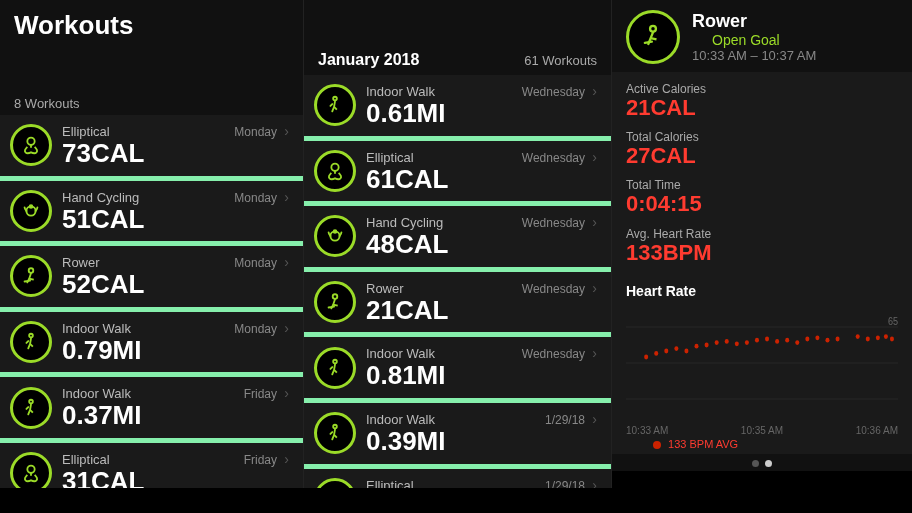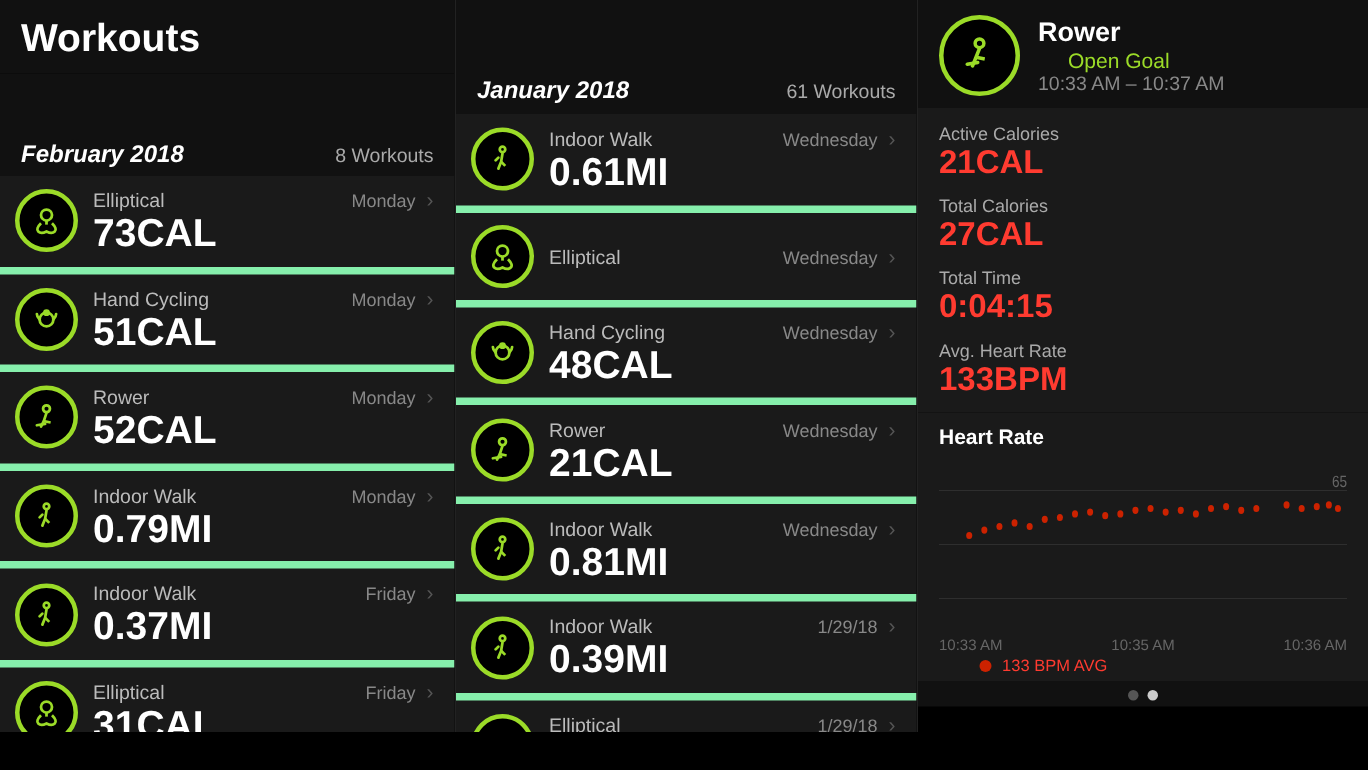--- a/index.html
+++ b/index.html
@@ -37,21 +37,20 @@
       display: flex;
       justify-content: space-between;
       align-items: baseline;
       padding: 8px 14px 4px;
       background: #111;
     }
     .section-title {
       font-size: 16px;
       font-weight: 600;
       color: #fff;
-      font-style: italic;
     }
     .section-count {
       font-size: 13px;
       color: #aaa;
       margin-top: 39px;
     }
 
     
     .workout-list {
       background: #1a1a1a;
@@ -222,21 +221,20 @@
     }
   </style>
 </head>
 <body>
 
 <div class="panel panel-left">
   <div class="panel-header">
     <h1>Workouts</h1>
   </div>
   <div class="section-header">
-    <span class="section-title">February 2018</span>
     <span class="section-count">8 Workouts</span>
   </div>
   <div class="workout-list">
 
     <div class="workout-item">
       <div class="workout-icon">
         <svg viewBox="0 0 24 24" fill="none" stroke="#9bdb28" stroke-width="2">
           <ellipse cx="12" cy="8" rx="4" ry="4"></ellipse>
           <path d="M8 14 Q4 18 6 20 Q8 22 12 20 Q16 22 18 20 Q20 18 16 14"></path>
           <line x1="12" y1="12" x2="12" y2="15"></line>
@@ -392,20 +390,21 @@
           <ellipse cx="12" cy="8" rx="4" ry="4"></ellipse>
           <path d="M8 14 Q4 18 6 20 Q8 22 12 20 Q16 22 18 20 Q20 18 16 14"></path>
           <line x1="12" y1="12" x2="12" y2="15"></line>
         </svg>
       </div>
       <div class="workout-info">
         <div class="workout-name-row">
           <span class="workout-name">Elliptical</span>
           <span class="workout-day">Wednesday <span class="workout-chevron">›</span></span>
         </div>
+        <div class="workout-value">61CAL</div>
       </div>
     </div>
 
     <div class="workout-item">
       <div class="workout-icon">
         <svg viewBox="0 0 24 24" fill="none" stroke="#9bdb28" stroke-width="2">
           <circle cx="12" cy="12" r="5"></circle>
           <circle cx="12" cy="7" r="2.5" fill="#9bdb28" stroke="none"></circle>
           <path d="M7 12 Q5 10 5 8" stroke-linecap="round"></path>
           <path d="M17 12 Q19 10 19 8" stroke-linecap="round"></path>

